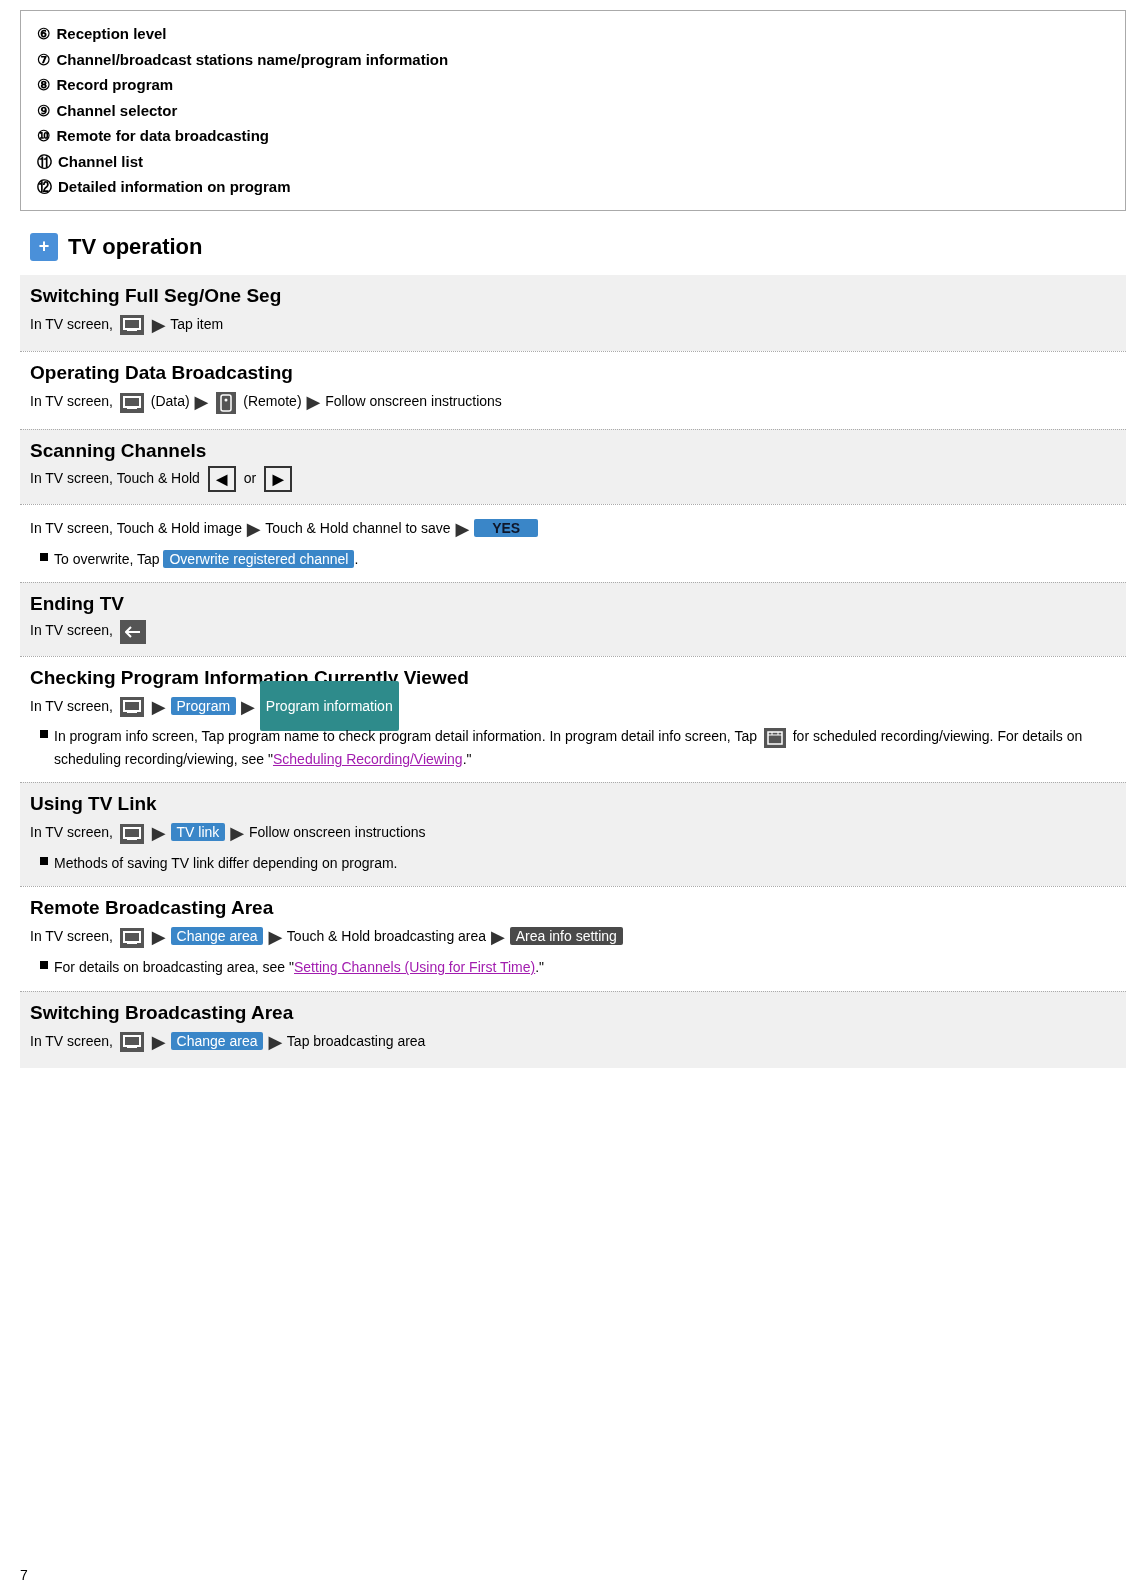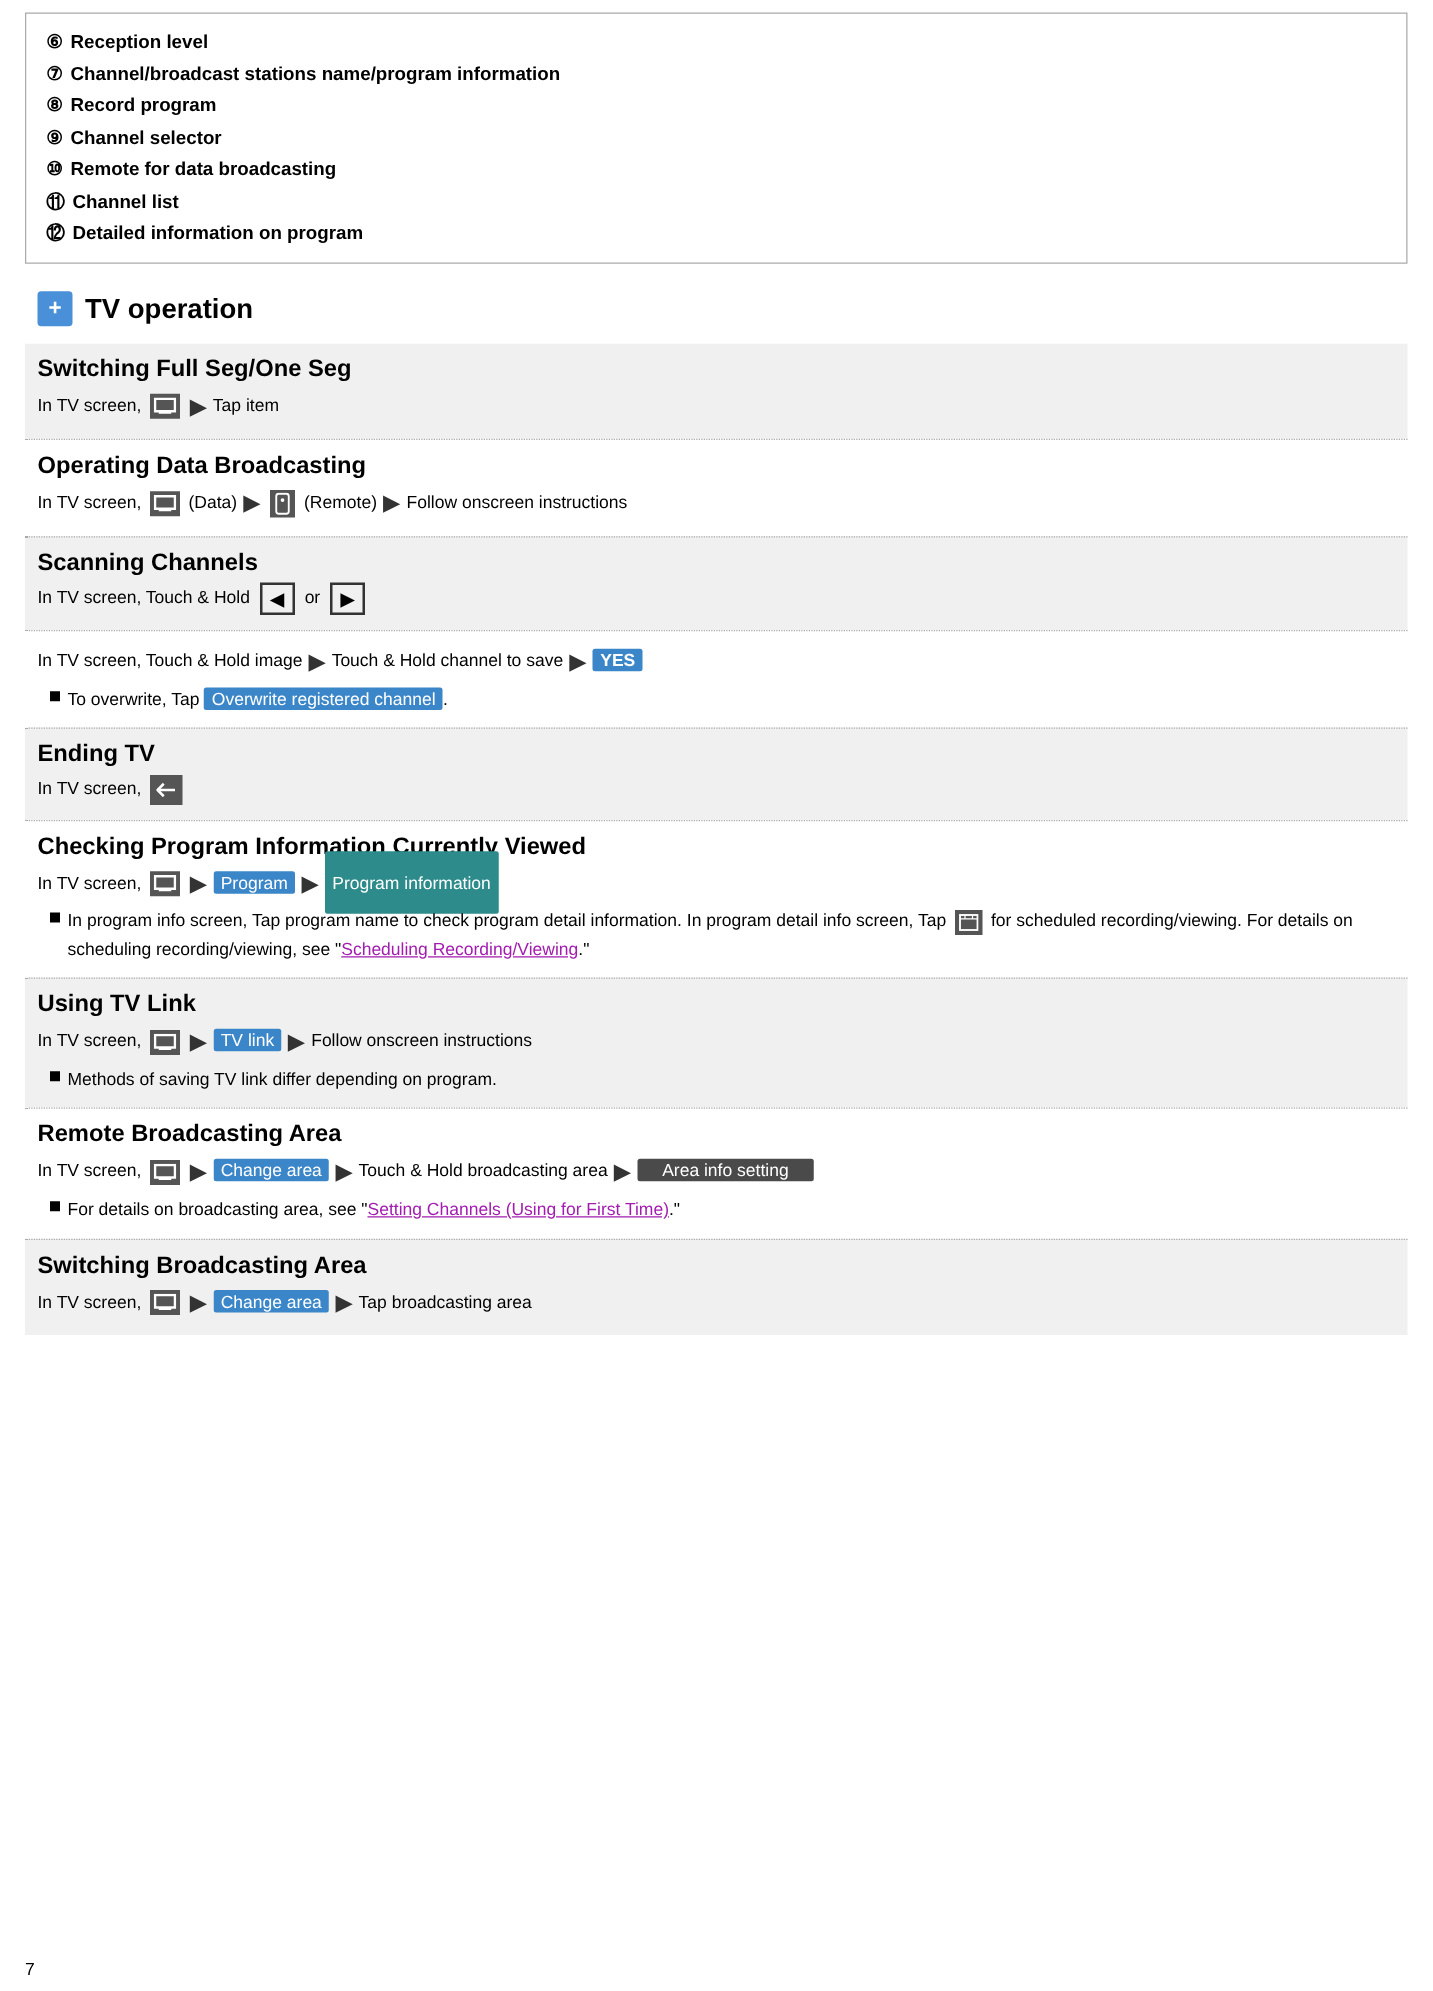--- a/index.html
+++ b/index.html
@@ -82,35 +82,35 @@
     .highlight-blue {
       background: #3a86c8;
       color: white;
       padding: 1px 6px;
       border-radius: 2px;
       display: inline;
     }
     .highlight-dark {
       background: #4a4a4a;
       color: white;
-      padding: 1px 20px;
+      padding: 1px 6px;
       border-radius: 2px;
       display: inline;
     }
     .highlight-teal {
       background: #2e8b8b;
       color: white;
       padding: 17px 6px;
       border-radius: 2px;
       display: inline;
     }
     .highlight-yes {
       background: #3a86c8;
-      color: #ffffff;
-      padding: 1px 6px;
+      color: #0f172a;
+      padding: 1px 18px;
       border-radius: 2px;
       font-weight: bold;
       display: inline;
     }
     .underline-link {
       text-decoration: underline;
       color: #a21caf;
     }
     .bullet-list {
       margin-top: 4px;

